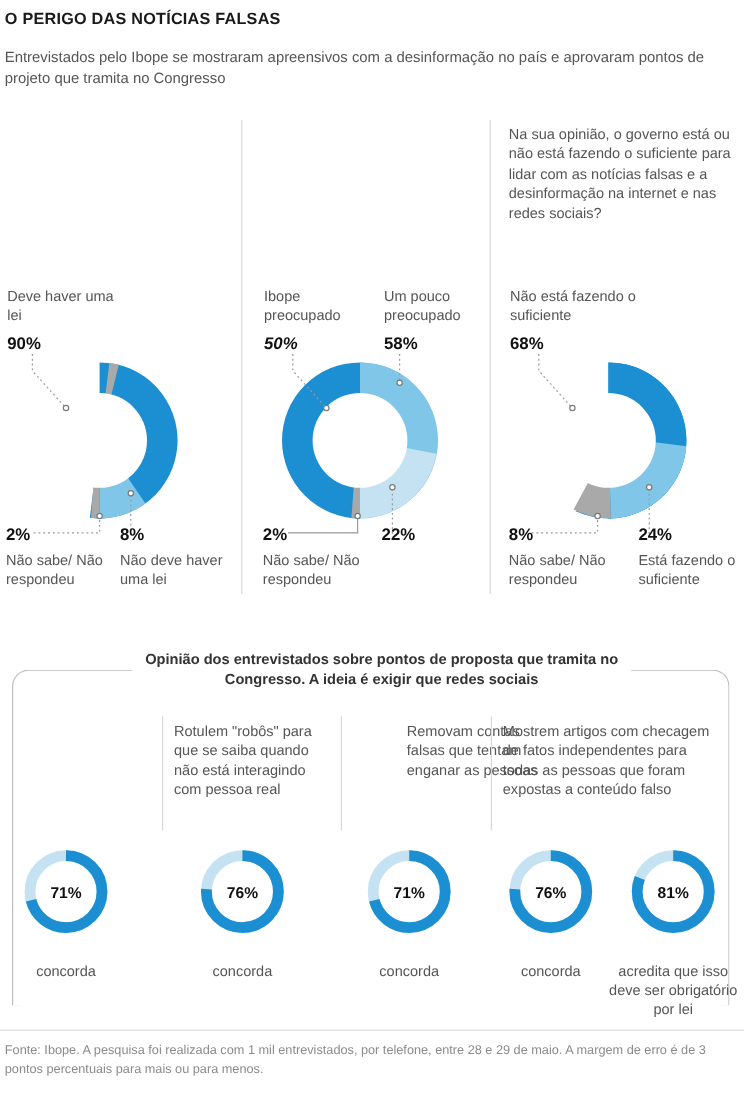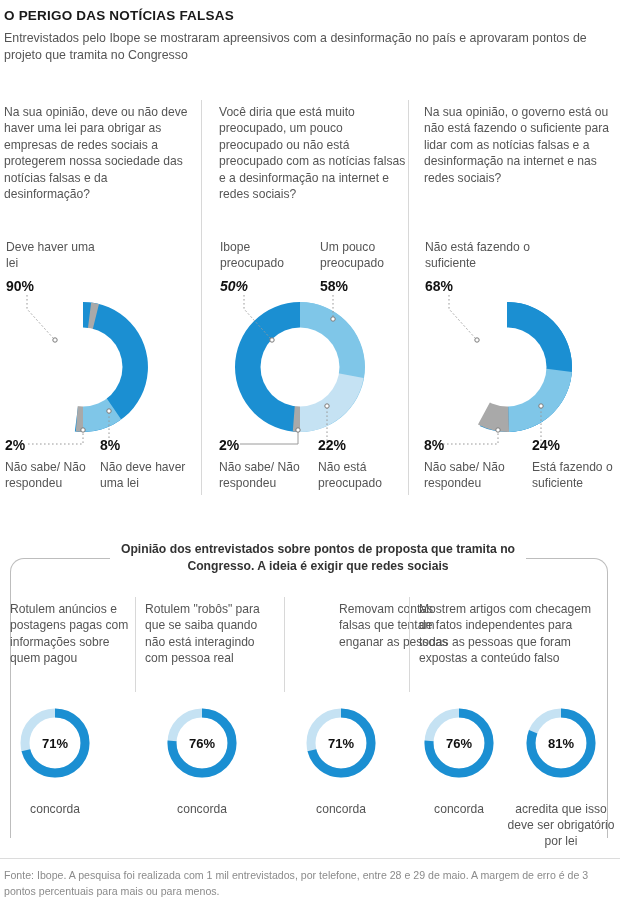--- a/index.html
+++ b/index.html
@@ -14,21 +14,21 @@
   }
   .page { position:relative; width:620px; height:702px; }
 
   
   .hl-title {
     position:absolute; left:4px; top:8px;
     font-size:13.5px; font-weight:bold; color:#1a1a1a;
     letter-spacing:0.2px;
   }
   .hl-sub {
-    position:absolute; left:4px; top:30px; width:600px;
+    position:absolute; left:4px; top:40px; width:600px;
     font-size:12.4px; line-height:17px; color:#555;
   }
 
   
   .q-col { position:absolute; top:104px; font-size:12.1px; line-height:16.4px; color:#555; }
   .q1 { left:4px; width:190px; }
   .q2 { left:219px; width:190px; }
   .q3 { left:424px; width:192px; }
 
   .vdiv { position:absolute; width:1px; background:#d8d8d8; }
@@ -89,22 +89,20 @@
   }
 </style>
 </head>
 <body>
 
 <div class="page">
 
   <div class="hl-title">O PERIGO DAS NOTÍCIAS FALSAS</div>
   <div class="hl-sub">Entrevistados pelo Ibope se mostraram apreensivos com a desinformação no país e aprovaram pontos de projeto que tramita no Congresso</div>
 
-  <div class="q-col q1">Na sua opinião, deve ou não deve haver uma lei para obrigar as empresas de redes sociais a protegerem nossa sociedade das notícias falsas e da desinformação?</div>
-  <div class="q-col q2">Você diria que está muito preocupado, um pouco preocupado ou não está preocupado com as notícias falsas e a desinformação na internet e redes sociais?</div>
   <div class="q-col q3">Na sua opinião, o governo está ou não está fazendo o suficiente para lidar com as notícias falsas e a desinformação na internet e nas redes sociais?</div>
 
   <div class="vdiv" style="left:201px; top:100px; height:395px;"></div>
   <div class="vdiv" style="left:408px; top:100px; height:395px;"></div>
 
   <div class="lbl" style="left:6px; top:239px; width:100px;">Deve haver uma lei</div>
   <div class="pct" style="left:6px; top:278px;">90%</div>
 
   <div class="donut-big" style="left:17px; top:301px;">
     <svg width="132" height="132" viewBox="0 0 132 132" aria-hidden="true">
@@ -188,21 +186,20 @@
   <div class="leader" style="left:322px; top:403px;">
     <svg width="20" height="44">
       <polyline points="5,42 5,4" fill="none" stroke="#9a9a9a" stroke-width="1" stroke-dasharray="1.6 2.4"></polyline>
       <circle cx="5" cy="3" r="2.2" fill="#ffffff" stroke="#7a7a7a" stroke-width="1"></circle>
     </svg>
   </div>
 
   <div class="pct" style="left:219px; top:437px;">2%</div>
   <div class="lbl" style="left:219px; top:459px; width:95px;">Não sabe/ Não respondeu</div>
   <div class="pct" style="left:318px; top:437px;">22%</div>
-  <div class="lbl" style="left:318px; top:459px; width:95px;">Não está preocupado</div>
 
   <div class="lbl" style="left:425px; top:239px; width:120px;">Não está fazendo o suficiente</div>
   <div class="pct" style="left:425px; top:278px;">68%</div>
 
   <div class="donut-big" style="left:441px; top:301px;">
     <svg width="132" height="132" viewBox="0 0 132 132" aria-hidden="true">
 
       <path d="M66 1 A65 65 0 1 1 38.71 124.99 L77.08 89.60 A26 26 0 1 0 66 40 Z" fill="#1b8fd2"></path>
 
       <path d="M66 1 A65 65 0 0 1 66 131 L66 90 A26 26 0 0 0 66 40 Z" fill="#1b8fd2"></path>
@@ -233,21 +230,20 @@
   </div>
 
   <div class="pct" style="left:424px; top:437px;">8%</div>
   <div class="lbl" style="left:424px; top:459px; width:95px;">Não sabe/ Não respondeu</div>
   <div class="pct" style="left:532px; top:437px;">24%</div>
   <div class="lbl" style="left:532px; top:459px; width:95px;">Está fazendo o suficiente</div>
 
   <div class="bracket"></div>
   <div class="bracket-title">Opinião dos entrevistados sobre pontos de proposta que tramita no Congresso. A ideia é exigir que redes sociais</div>
 
-  <div class="s-col s1">Rotulem anúncios e postagens pagas com informações sobre quem pagou</div>
   <div class="s-col s2">Rotulem "robôs" para que se saiba quando não está interagindo com pessoa real</div>
   <div class="s-col s3">Removam contas falsas que tentam enganar as pessoas</div>
   <div class="s-col s4">Mostrem artigos com checagem de fatos independentes para todas as pessoas que foram expostas a conteúdo falso</div>
 
   <div class="sdiv" style="left:135px;"></div>
   <div class="sdiv" style="left:284px;"></div>
   <div class="sdiv" style="left:409px;"></div>
 
   <div class="ring" style="left:18px; top:706px;">
     <svg width="74" height="74" viewBox="0 0 74 74" aria-hidden="true">

